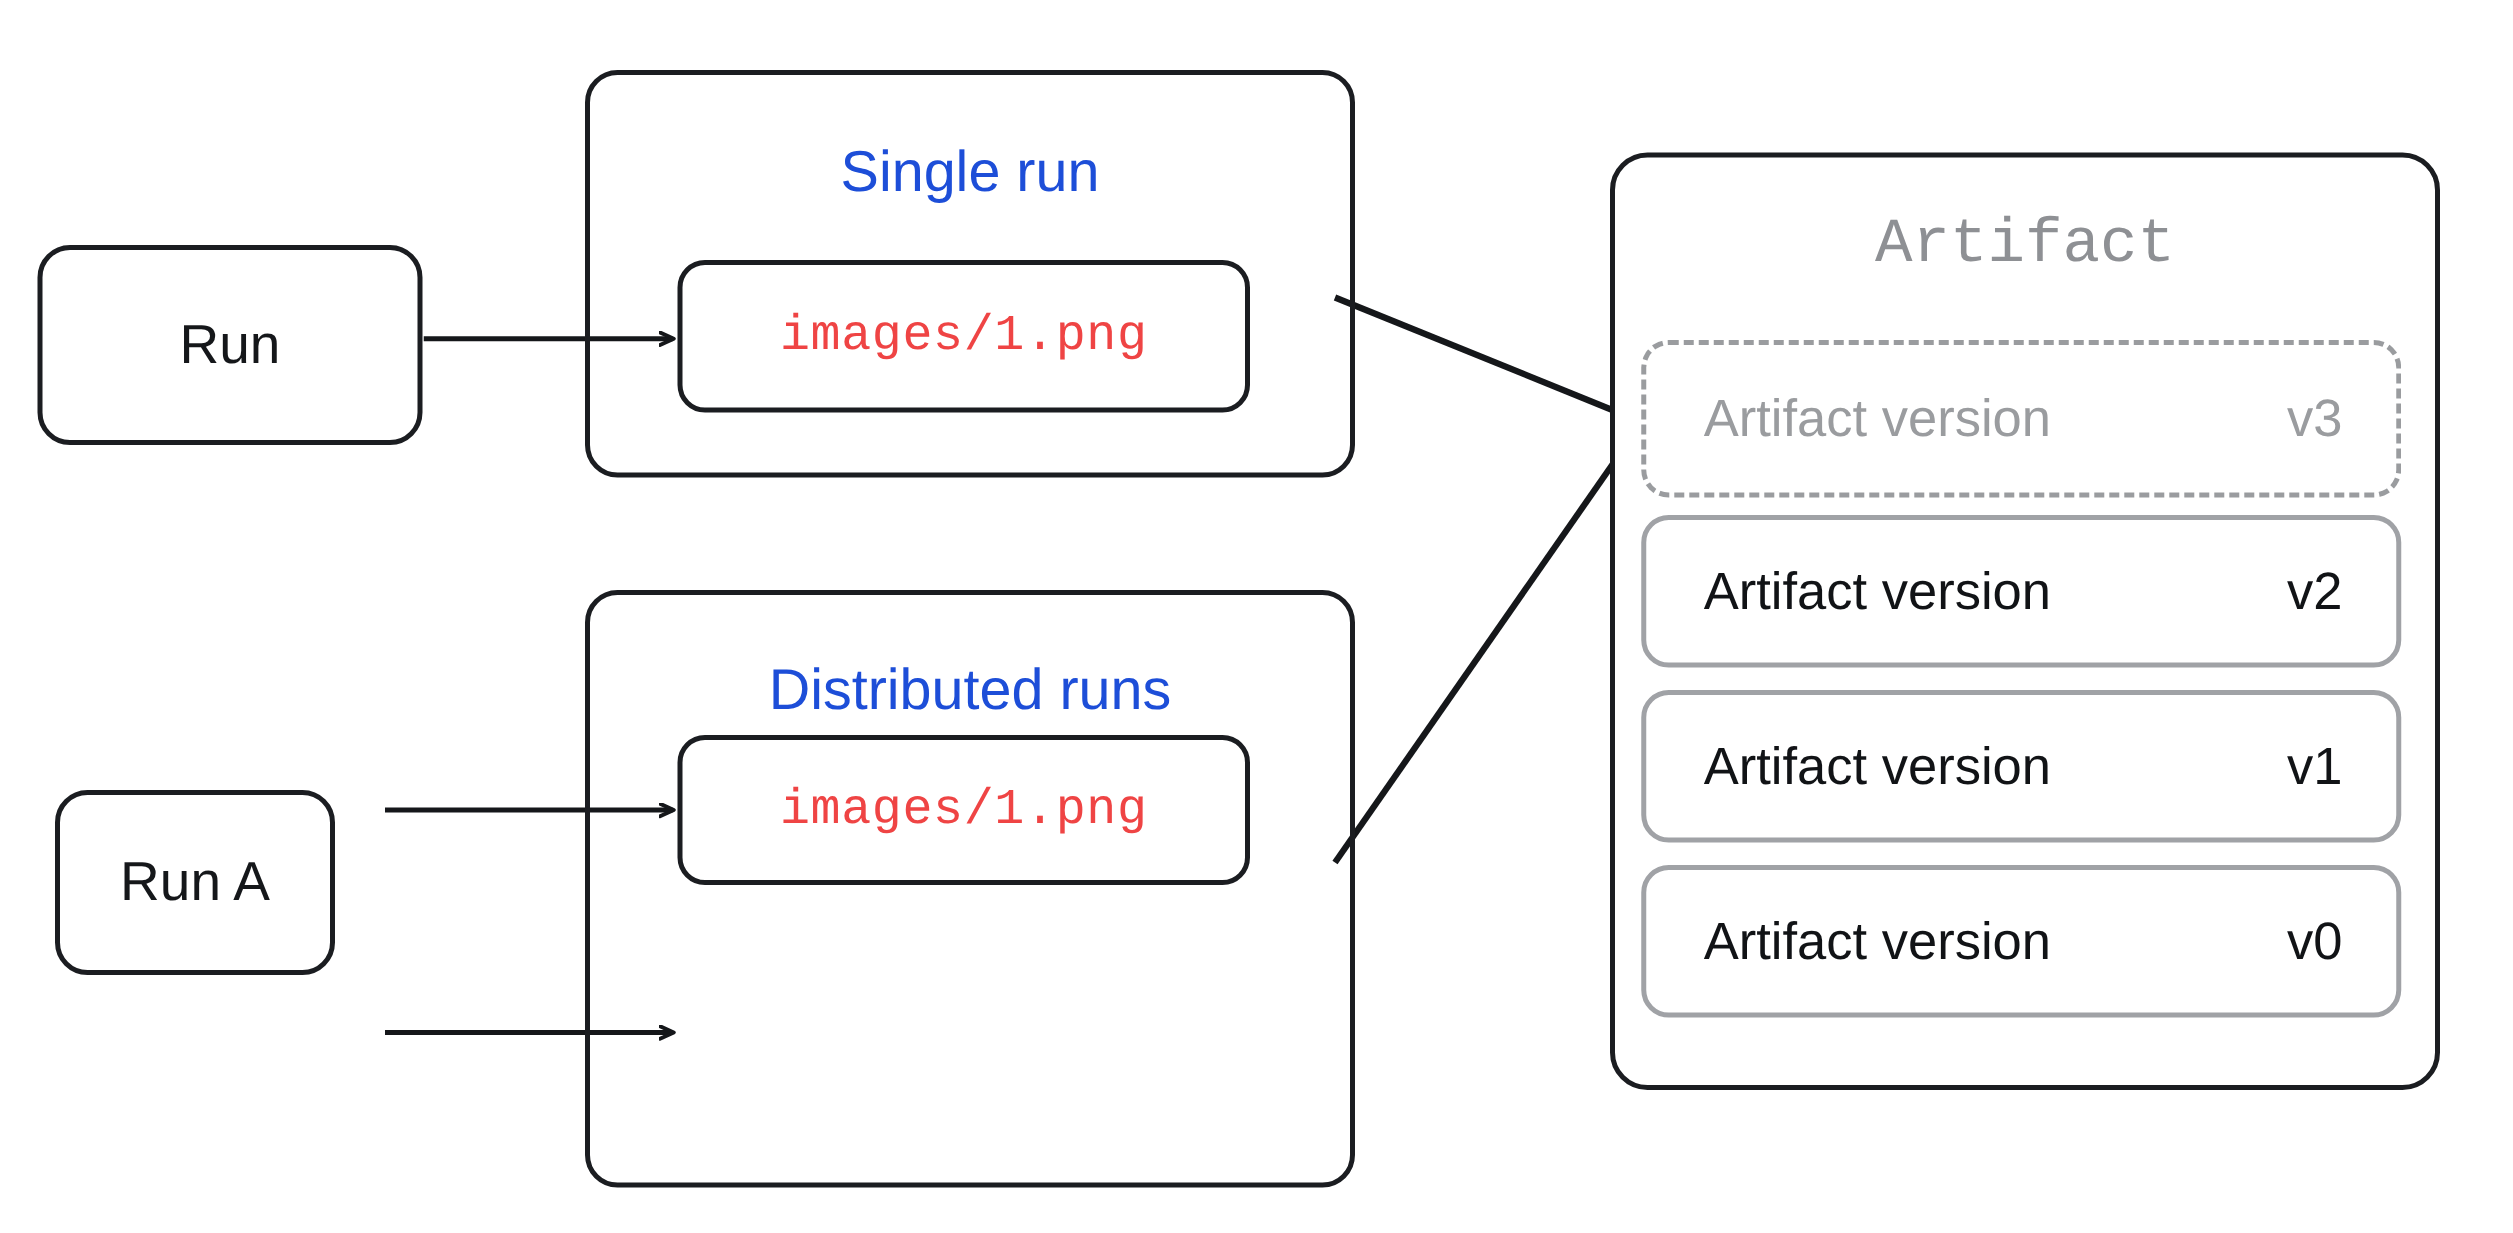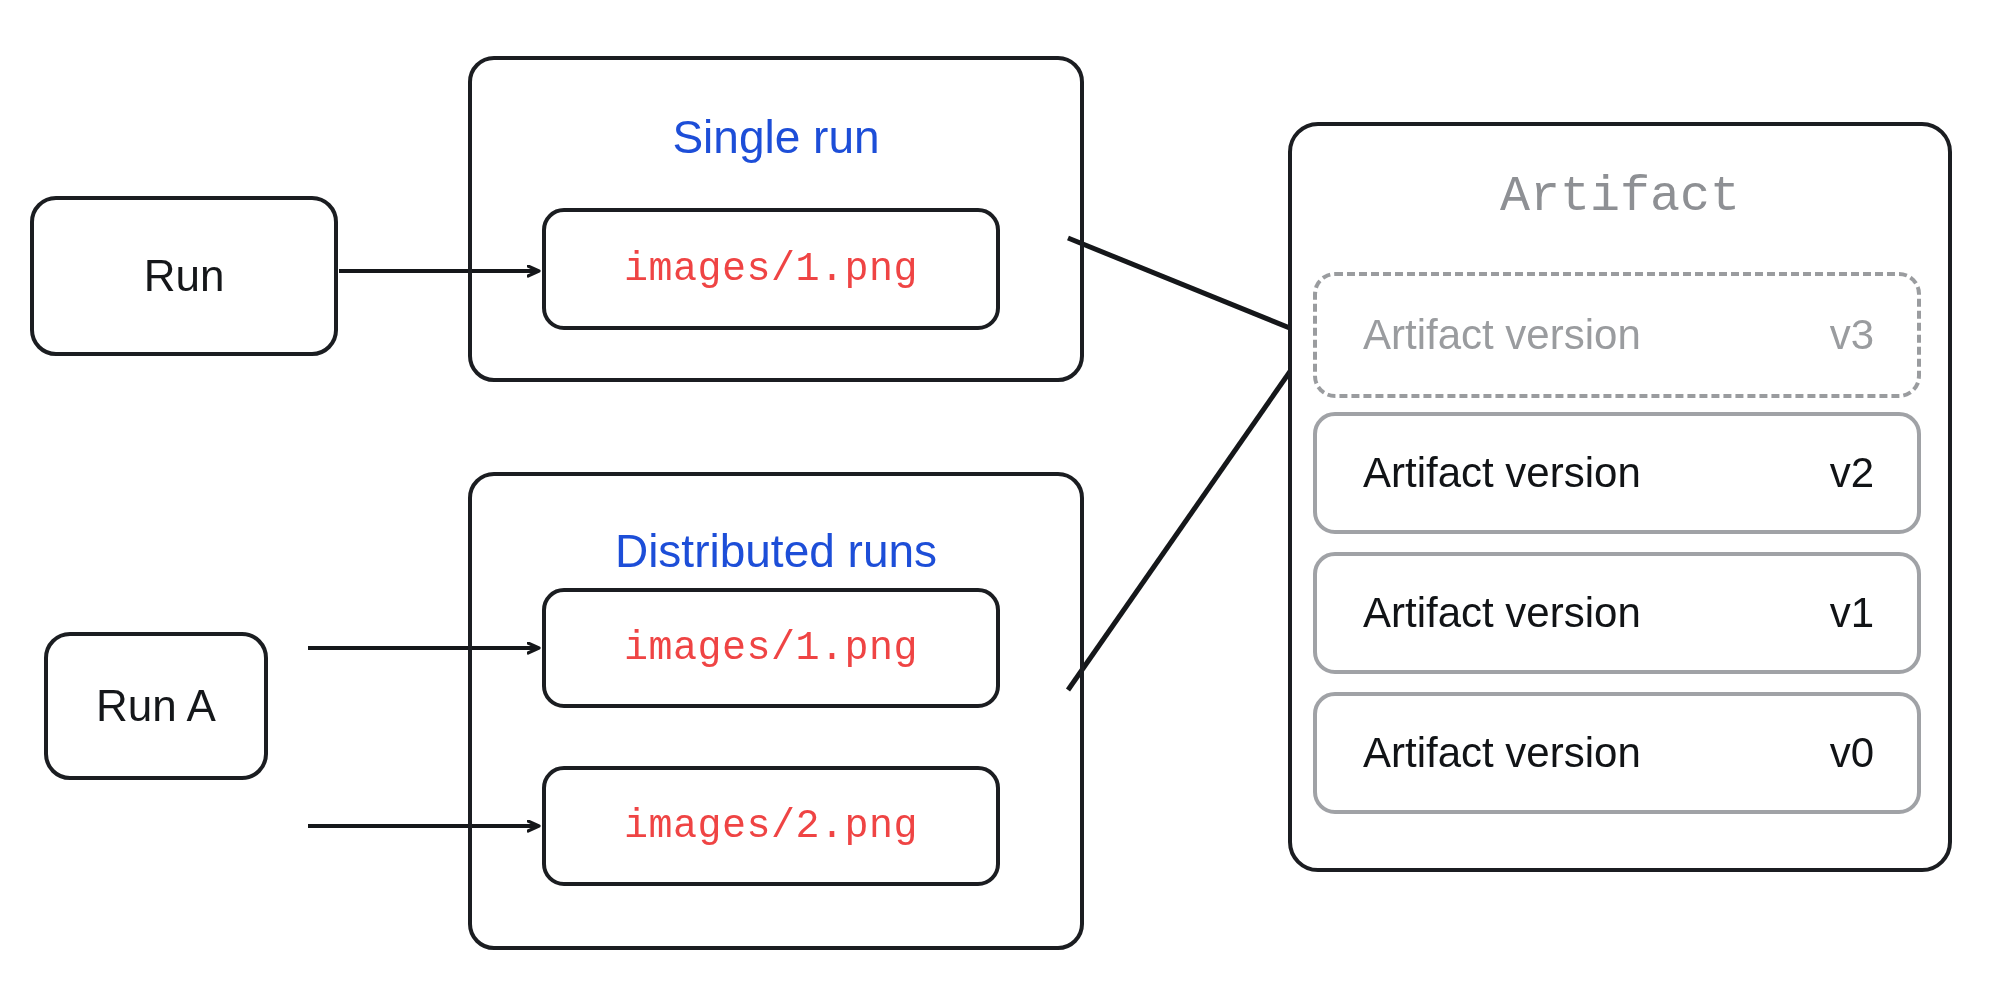--- a/index.html
+++ b/index.html
@@ -162,23 +162,20 @@
   <div class="node run-box" style="left:44px; top:597px; width:224px; height:148px;margin-top:35px;">
     <span>Run A</span>
   </div>
 
   <div class="node group-box" style="left:468px; top:472px; width:616px; height:478px;">
     <span class="group-title" style="top:48px;">Distributed runs</span>
   </div>
   <div class="node file-box" style="left:542px; top:588px; width:458px; height:120px;">
     <span>images/1.png</span>
   </div>
-  <div class="node file-box" style="left:542px; top:766px; width:458px; height:120px;">
-    <span>images/2.png</span>
-  </div>
 
   <div class="node artifact-box" style="left:1288px; top:122px; width:664px; height:750px;">
     <span class="artifact-title" style="top:42px;">Artifact</span>
   </div>
 
   <div class="version-row dashed" style="left:1313px; top:272px; width:608px; height:126px;">
     <span class="version-label">Artifact version</span>
     <span class="version-tag">v3</span>
   </div>
 

